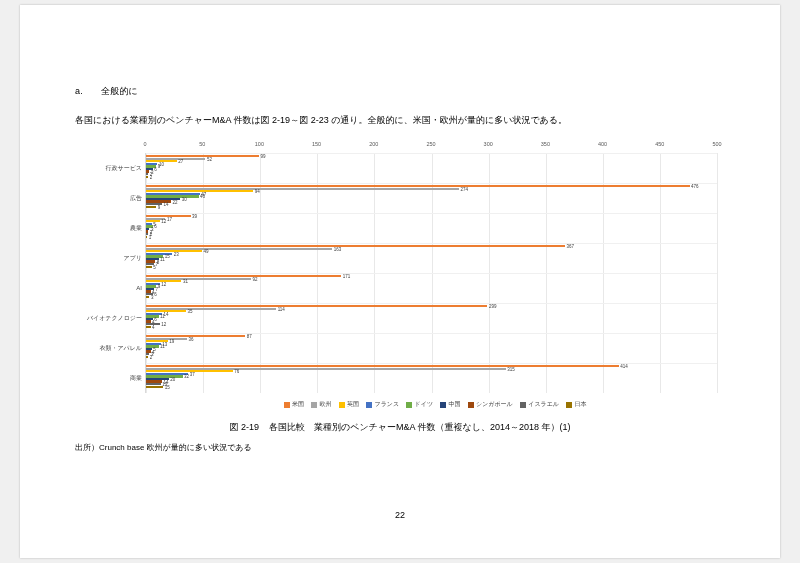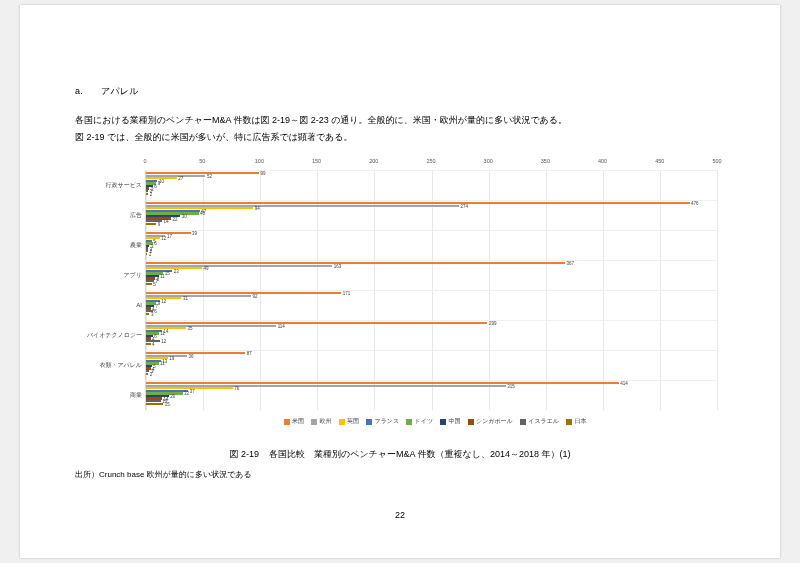--- a/index.html
+++ b/index.html
@@ -142,21 +142,21 @@
     white-space: nowrap;
   }
   .legend .swatch {
     width: 6px;
     height: 6px;
     display: inline-block;
   }
   .fig-caption {
     text-align: center;
     font-size: 9px;
-    margin-top: 20px;
+    margin-top: 10px;
     color: #000;
   }
   .fig-caption .num {
     margin-right: 10px;
   }
   .source {
     font-size: 8px;
     margin-top: 8px;
     color: #000;
   }
@@ -170,25 +170,24 @@
     color: #000;
   }
 </style>
 </head>
 <body>
 
 <div class="page">
   <div class="content">
 
     <div class="section-head">
-      <span class="label">a.</span><span>アパレル</span>
+      <span class="label">a.</span><span>全般的に</span>
     </div>
 
     <p class="body-text">各国における業種別のベンチャーM&amp;A 件数は図 2-19～図 2-23 の通り。全般的に、米国・欧州が量的に多い状況である。</p>
-    <p class="body-text">図 2-19 では、全般的に米国が多いが、特に広告系では顕著である。</p>
 
     <div class="chart-wrap">
       <div class="axis-top" id="axis-top">
           <div class="tick" style="left: 0%;">0</div>
           <div class="tick" style="left: 10%;">50</div>
           <div class="tick" style="left: 20%;">100</div>
           <div class="tick" style="left: 30%;">150</div>
           <div class="tick" style="left: 40%;">200</div>
           <div class="tick" style="left: 50%;">250</div>
           <div class="tick" style="left: 60%;">300</div>

